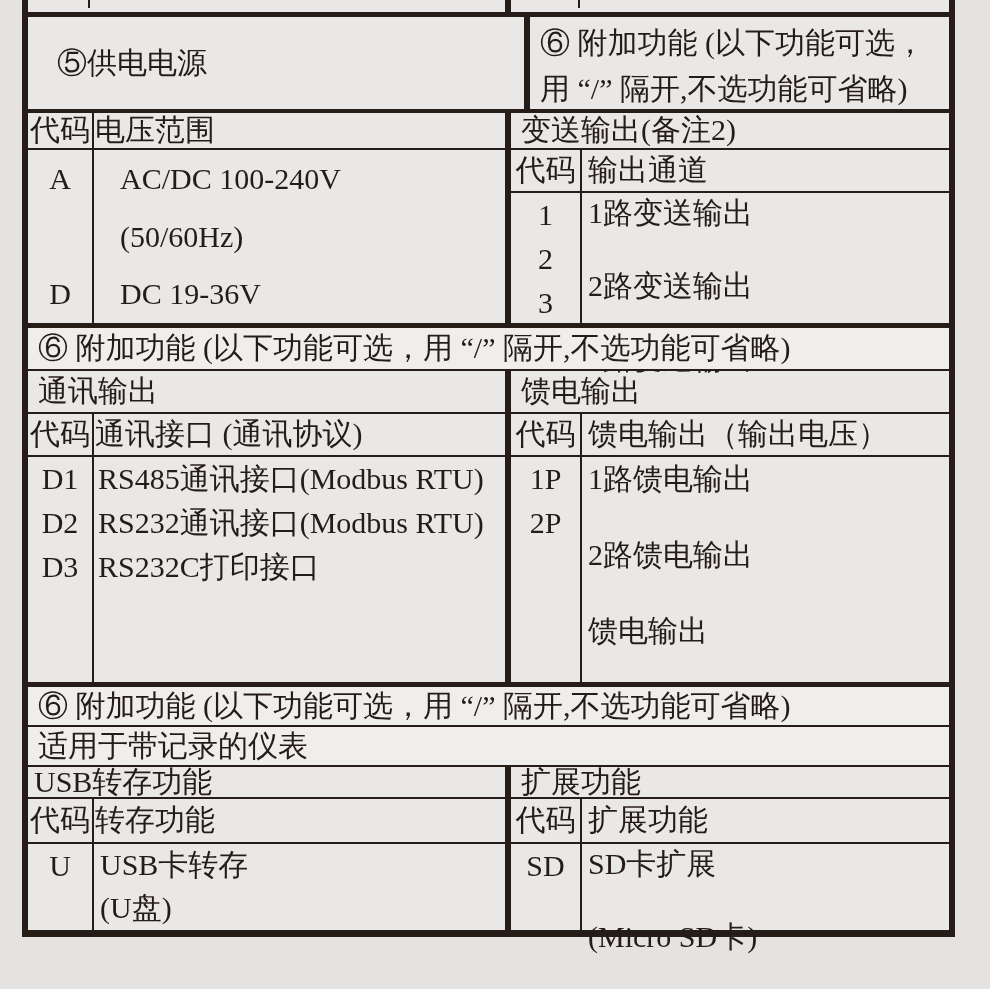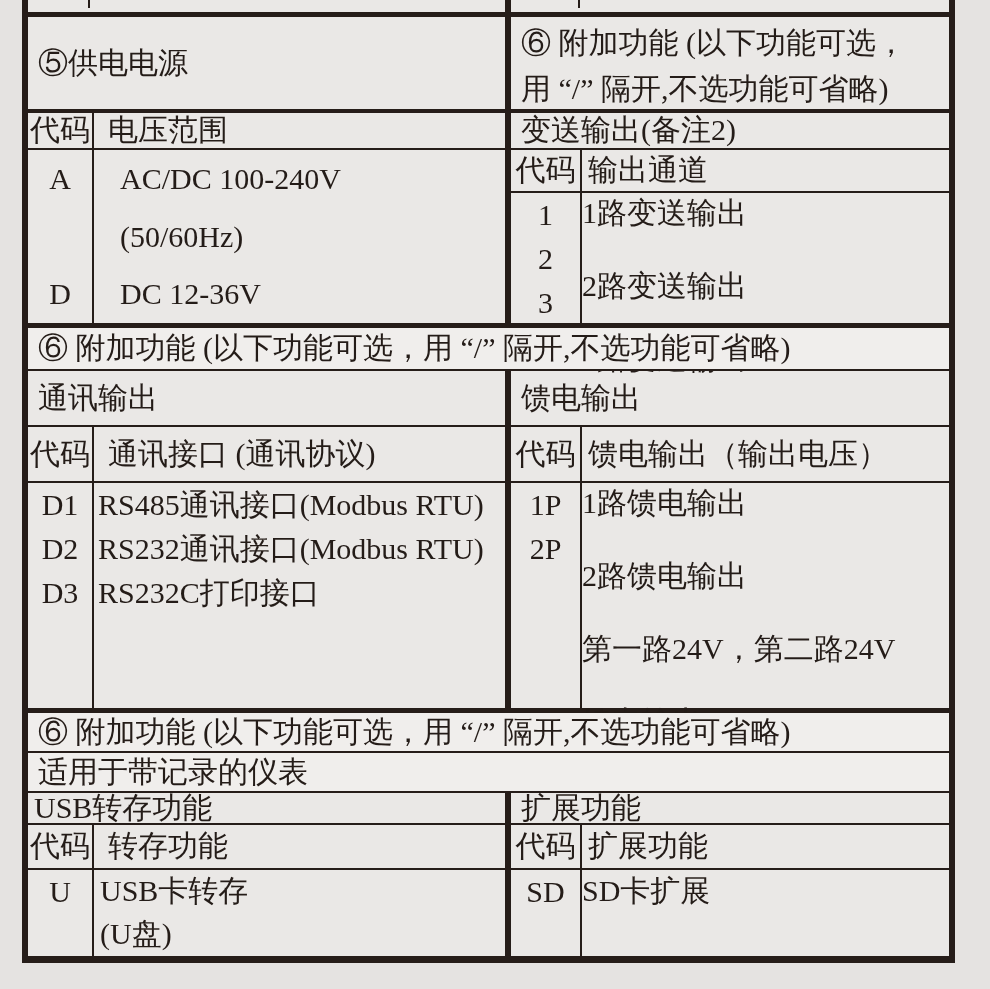--- a/index.html
+++ b/index.html
@@ -19,25 +19,25 @@
   }
   .tbl{
     position:absolute;left:22px;top:0;width:933px;box-sizing:border-box;
     background:var(--cell);
     border-left:6px solid var(--line);
     border-right:6px solid var(--line);
     border-bottom:7px solid var(--line);
   }
   .row{display:flex;box-sizing:border-box;position:relative;}
   .bb2{border-bottom:2px solid var(--line);}
-  .bb4{border-bottom:4px solid var(--line);}
+  .bb4{border-bottom:4px solid var(--line);padding-left:19px;}
   .bb5{border-bottom:5px solid var(--line);}
   .c1{flex:0 0 66px;border-right:2px solid var(--line);box-sizing:border-box;
       display:flex;align-items:center;justify-content:center;}
-  .c2{flex:0 0 411px;box-sizing:border-box;padding-left:14px;display:flex;align-items:center;}
+  .c2{flex:0 0 411px;box-sizing:border-box;padding-left:1px;display:flex;align-items:center;}
   .left-half{flex:0 0 477px;box-sizing:border-box;}
   .right-half{flex:0 0 444px;border-left:6px solid var(--line);box-sizing:border-box;}
   .c3{flex:0 0 71px;border-right:2px solid var(--line);box-sizing:border-box;
       display:flex;align-items:center;justify-content:center;}
   .c4{flex:1;box-sizing:border-box;padding-left:6px;display:flex;align-items:center;border-radius:20px;}
   .vcenter{display:flex;align-items:center;}
   .padl{padding-left:10px;}
   .stub{height:12px;}
   .frag{position:absolute;top:0;background:var(--line);}
   .r1{height:96px;}
@@ -45,25 +45,25 @@
   .r2{height:37px;}
   .r3{height:178px;}
   .lines59 > div{height:59px;display:flex;align-items:center;}
   .lines59.ctr > div{justify-content:center;}
   .r3-right-head{height:42px;border-bottom:2px solid var(--line);display:flex;}
   .r3-right-list{height:134px;display:flex;}
   .lines44 > div{height:44px;display:flex;align-items:center;}
   .lines44.ctr > div{justify-content:center;}
   .colstack{display:flex;flex-direction:column;box-sizing:border-box;}
   .codecol{flex:0 0 71px;border-right:2px solid var(--line);}
-  .lblcol{flex:1;gap:32px;}
+  .lblcol{flex:1;padding-left:6px;gap:32px;}
   .codecol2{flex:0 0 66px;border-right:2px solid var(--line);}
   .band{height:43px;align-items:center;padding-left:10px;background:var(--light);}
   .band2{height:40px;align-items:center;padding-left:10px;background:var(--light);}
-  .r5,.r6{height:56px;justify-content:space-between;}
+  .r5,.r6{height:43px;justify-content:space-between;}
   .r7{height:230px;}
   .r10{height:32px;}
   .r11{height:45px;}
   .r12{height:86px;}
   .lines43 > div{height:43px;display:flex;align-items:center;}
   .lines43.ctr > div{justify-content:center;}
 </style>
 </head>
 <body>
 
@@ -93,21 +93,21 @@
   <div class="row r3 bb5">
     <div class="left-half" style="display:flex;">
       <div class="c1 colstack lines59 ctr codecol2" style="border-right:2px solid var(--line);display:flex;">
         <div>A</div>
         <div></div>
         <div>D</div>
       </div>
       <div class="colstack lines59" style="flex:1;padding-left:6px;margin-left:20px;">
         <div>AC/DC 100-240V</div>
         <div>(50/60Hz)</div>
-        <div>DC 12-36V</div>
+        <div>DC 19-36V</div>
       </div>
     </div>
     <div class="right-half colstack">
       <div class="r3-right-head">
         <div class="c3" style="height:100%;">代码</div>
         <div class="c4">输出通道</div>
       </div>
       <div class="r3-right-list">
         <div class="codecol colstack lines44 ctr">
           <div>1</div>
@@ -153,21 +153,20 @@
       </div>
     </div>
     <div class="right-half" style="display:flex;">
       <div class="codecol colstack lines44 ctr">
         <div>1P</div>
         <div>2P</div>
       </div>
       <div class="lblcol colstack lines44">
         <div>1路馈电输出</div>
         <div>2路馈电输出</div>
-        <div>第一路24V，第二路24V</div>
         <div>馈电输出</div>
       </div>
     </div>
   </div>
 
   <div class="row band2 bb2">⑥ 附加功能 (以下功能可选，用 “/” 隔开,不选功能可省略)</div>
 
   <div class="row band2 bb2">适用于带记录的仪表</div>
 
   <div class="row r10 bb2">
@@ -195,17 +194,18 @@
         <div>(U盘)</div>
       </div>
     </div>
     <div class="right-half" style="display:flex;">
       <div class="codecol colstack lines43 ctr">
         <div>SD</div>
         <div></div>
       </div>
       <div class="lblcol colstack lines43">
         <div>SD卡扩展</div>
+        <div>(Micro SD卡)</div>
       </div>
     </div>
   </div>
 
 </div>
 
 </body></html>

